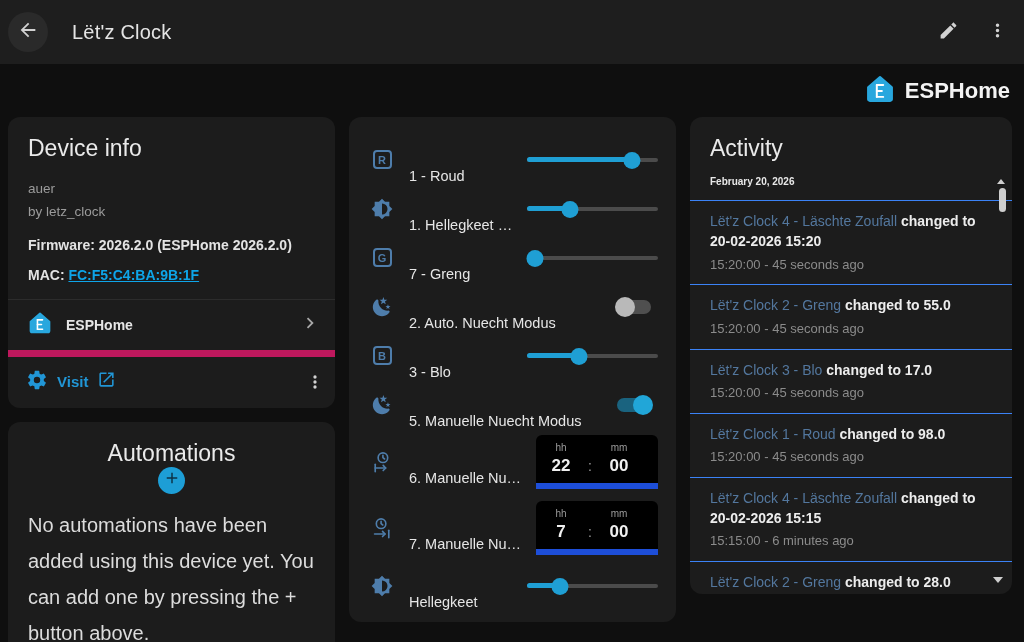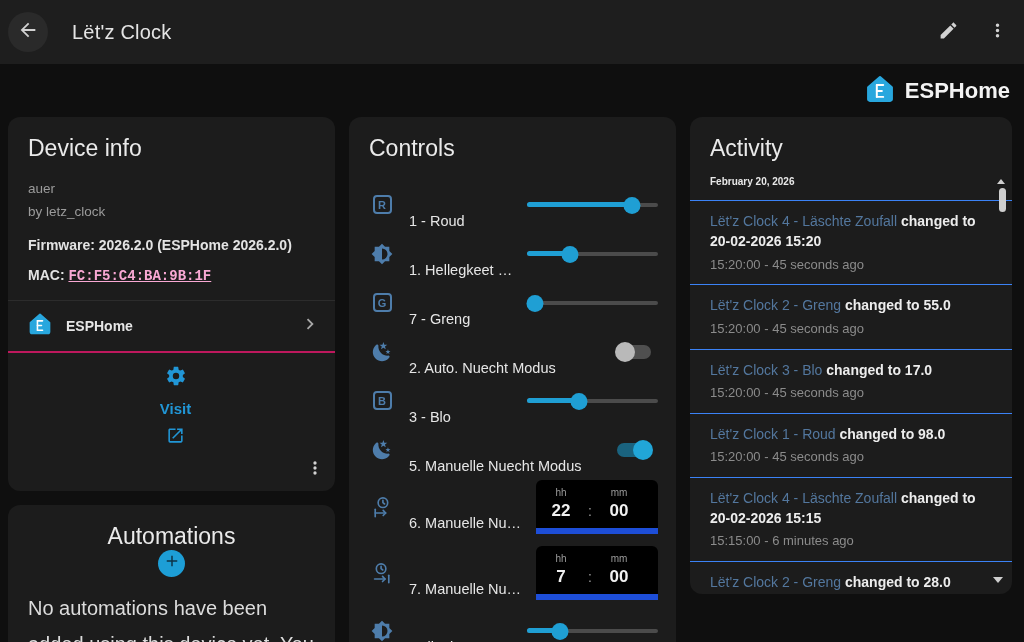--- a/index.html
+++ b/index.html
@@ -24,25 +24,25 @@
   .col { display:flex; flex-direction:column; gap:14px; min-width:0; }
   .card { background:#1c1c1c; border-radius:12px; overflow:hidden; }
   .card-title { font-size:23px; font-weight:400; color:#eaeaea; }
   
   .device-card { padding:18px 20px 0; }
   .muted { color:#9b9b9b; font-size:13.5px; line-height:1.7; }
   .device-card .card-title { margin-bottom:16px; }
   .info-strong { font-size:14px; font-weight:600; color:#e3e3e3; }
   .fw-line { margin-top:13px; }
   .mac-line { margin-top:14px; }
-  .mac-link { color:#f9a8d4; text-decoration:underline; font-weight:600; cursor:pointer;font-family:Liberation Mono, monospace; }
+  .mac-link { color:#0ea5e9; text-decoration:underline; font-weight:600; cursor:pointer; }
   .integration-row { display:flex; align-items:center; gap:14px; margin:16px -20px 0; padding:11px 14px 11px 20px; border-top:1px solid #2c2c2c; cursor:pointer; }
   .integration-name { font-size:14px; font-weight:700; }
   .chev { margin-left:auto; color:#a7a7a7; }
-  .visit-row { display:flex; align-items:center; gap:9px; margin:0 -20px; padding:12px 10px 13px 18px; border-top:2px solid #be185d;flex-direction:column; }
+  .visit-row { display:flex; align-items:center; gap:9px; margin:0 -20px; padding:12px 10px 13px 18px; border-top:7px solid #be185d; }
   .accent { color:#2196d6; }
   .visit-label { font-size:15px; font-weight:700; color:#2196d6; cursor:pointer; }
   .visit-row .dots { margin-left:auto; }
   
   .simple-card { padding:18px 20px 18px; }
   .card-head { display:flex; align-items:center; justify-content:space-between;flex-direction:column; }
   .plus-btn { width:27px; height:27px; border-radius:50%; background:#1d9ed6; display:flex; align-items:center; justify-content:center; cursor:pointer; flex:none; }
   .empty-text { margin-top:13px; font-size:20px; line-height:1.8; color:#dcdcdc; }
   .scenes-card { min-height:120px; }
   
@@ -197,21 +197,20 @@
                 <path fill="#0d3347" d="M19 13h-6v6h-2v-6H5v-2h6V5h2v6h6v2z"></path>
               </svg>
           </span>
         </div>
       </div>
     </div>
   </div>
 
   <div class="col">
     <div class="card controls-card">
-      <div class="card-title">Controls</div>
       <div>
           <div class="ctl-row">
     <span class="ctl-icon">
               <span class="letterbox">R</span>
             </span>
     <span class="ctl-label">1 - Roud</span>
     <div class="slider">
       <div class="track"></div>
               <div class="fill" style="width: 80%;"></div>
               <div class="thumb" style="left: 80%;"></div>

